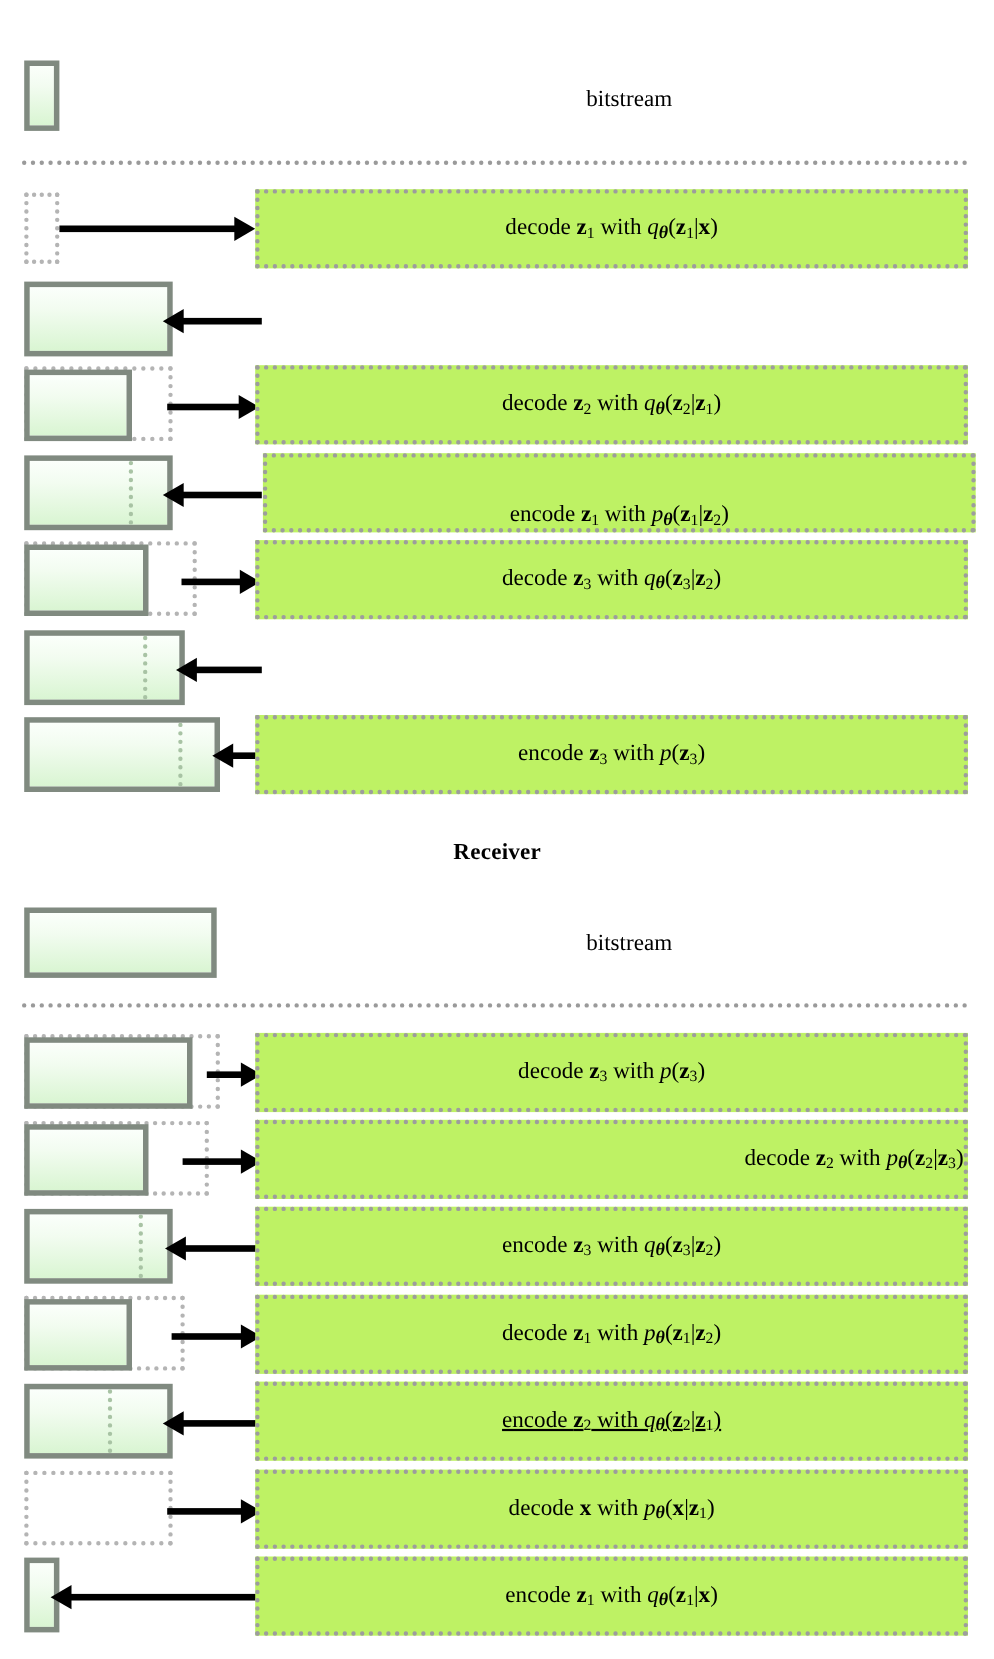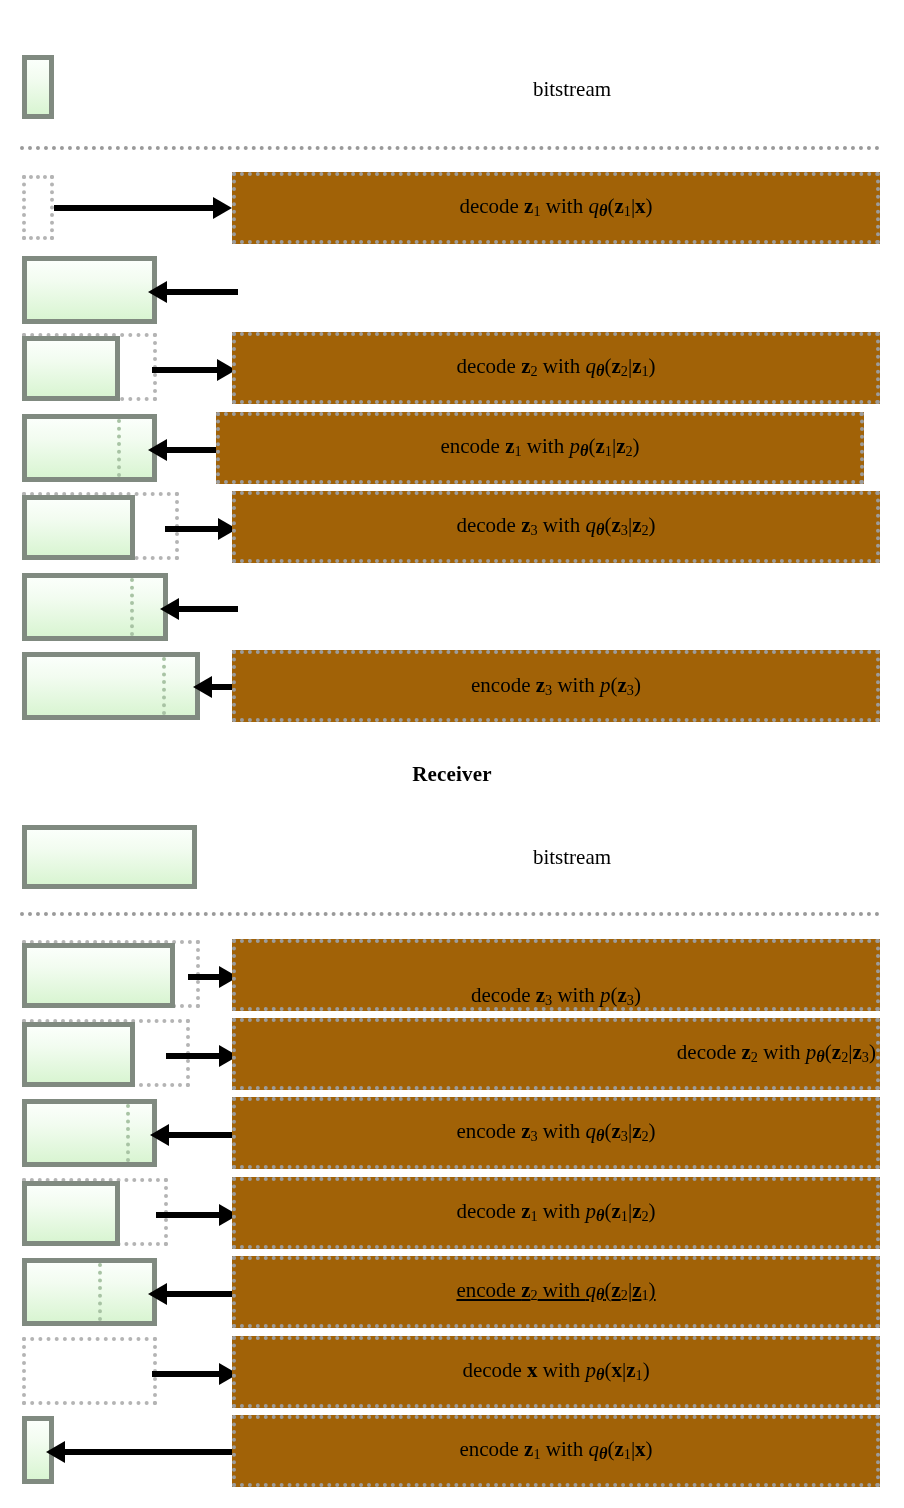--- a/index.html
+++ b/index.html
@@ -22,21 +22,21 @@
 
   
   .rule{
     position:absolute;height:0;border-top:4px dotted #9a9a9a;
   }
 
   
   .op-row{
     position:absolute;
     border:4px dotted #9d9d9d;
-    background:#a16207;
+    background:#bef264;
     box-sizing:border-box;
     display:flex;align-items:center;justify-content:center;
   }
   .op-text{
     font-size:21px;line-height:1;white-space:nowrap;
   }
   .op-text i{font-style:italic;}
   .bz{font-weight:bold;font-style:normal;}
   sub{font-size:.68em;vertical-align:-.22em;font-weight:normal;font-style:normal;}
   .th{font-weight:bold;font-style:italic;font-size:.78em;vertical-align:-.18em;}
@@ -101,21 +101,21 @@
   <div class="op-row" style="left:232px;top:332px;width:648px;height:72px;">
     <span class="op-text">decode&nbsp;<span class="bz">z<sub>2</sub></span>&nbsp;with&nbsp;<i>q</i><span class="th">θ</span>(<span class="bz">z<sub>2</sub></span>|<span class="bz">z<sub>1</sub></span>)</span>
   </div>
 
   <div class="bar" style="left:22px;top:414px;width:135px;height:68px;"></div>
   <div class="divider" style="left:117px;top:419px;height:58px;"></div>
   <div class="arrow left" style="left:148px;top:450px;width:90px;">
     <div class="shaft" style="left:18px;width:72px;"></div>
     <div class="head" style="left:0;"></div>
   </div>
-  <div class="op-row" style="left:216px;top:412px;width:648px;height:72px;">
+  <div class="op-row" style="left:239px;top:412px;width:648px;height:72px;align-items:flex-end;">
     <span class="op-text">encode&nbsp;<span class="bz">z<sub>1</sub></span>&nbsp;with&nbsp;<i>p</i><span class="th">θ</span>(<span class="bz">z<sub>1</sub></span>|<span class="bz">z<sub>2</sub></span>)</span>
   </div>
 
   <div class="bar-ghost" style="left:22px;top:492px;width:157px;height:68px;"></div>
   <div class="bar" style="left:22px;top:495px;width:113px;height:65px;"></div>
   <div class="arrow right" style="left:165px;top:529px;width:72px;">
     <div class="shaft" style="left:0;width:54px;"></div>
     <div class="head" style="left:53px;"></div>
   </div>
   <div class="op-row" style="left:232px;top:491px;width:648px;height:72px;">
@@ -146,21 +146,21 @@
   <div class="bar" style="left:22px;top:825px;width:175px;height:64px;"></div>
 
   <div class="rule" style="left:20px;top:912px;width:860px;"></div>
 
   <div class="bar-ghost" style="left:22px;top:940px;width:178px;height:68px;"></div>
   <div class="bar" style="left:22px;top:943px;width:153px;height:65px;"></div>
   <div class="arrow right" style="left:188px;top:977px;width:50px;">
     <div class="shaft" style="left:0;width:32px;"></div>
     <div class="head" style="left:31px;"></div>
   </div>
-  <div class="op-row" style="left:232px;top:939px;width:648px;height:72px;align-items:flex-end;">
+  <div class="op-row" style="left:232px;top:939px;width:648px;height:72px;">
     <span class="op-text">decode&nbsp;<span class="bz">z<sub>3</sub></span>&nbsp;with&nbsp;<i>p</i>(<span class="bz">z<sub>3</sub></span>)</span>
   </div>
 
   <div class="bar-ghost" style="left:22px;top:1019px;width:168px;height:68px;"></div>
   <div class="bar" style="left:22px;top:1022px;width:113px;height:65px;"></div>
   <div class="arrow right" style="left:166px;top:1056px;width:72px;">
     <div class="shaft" style="left:0;width:54px;"></div>
     <div class="head" style="left:53px;"></div>
   </div>
   <div class="op-row" style="left:232px;top:1018px;width:648px;height:72px;justify-content:flex-end;">

